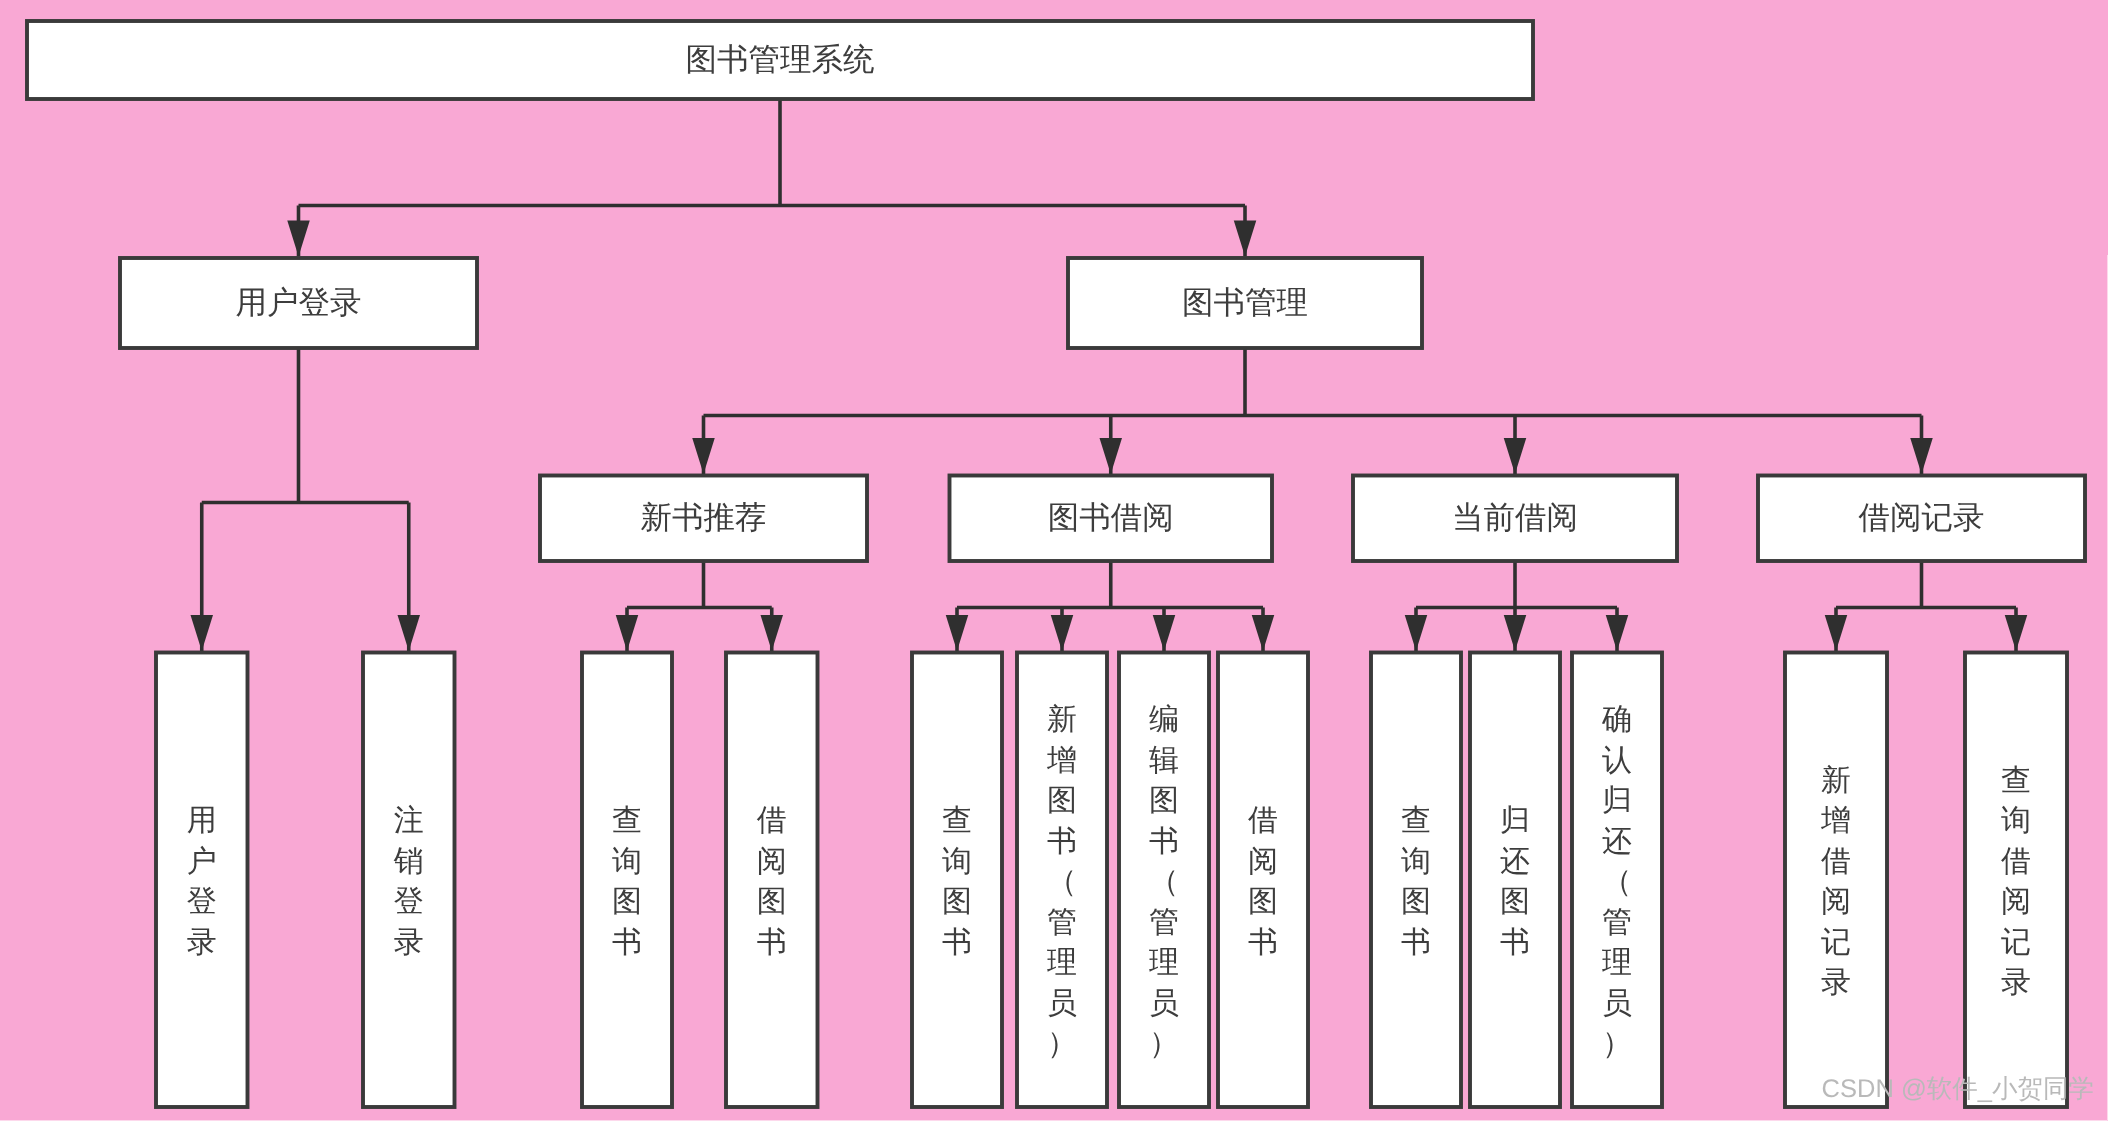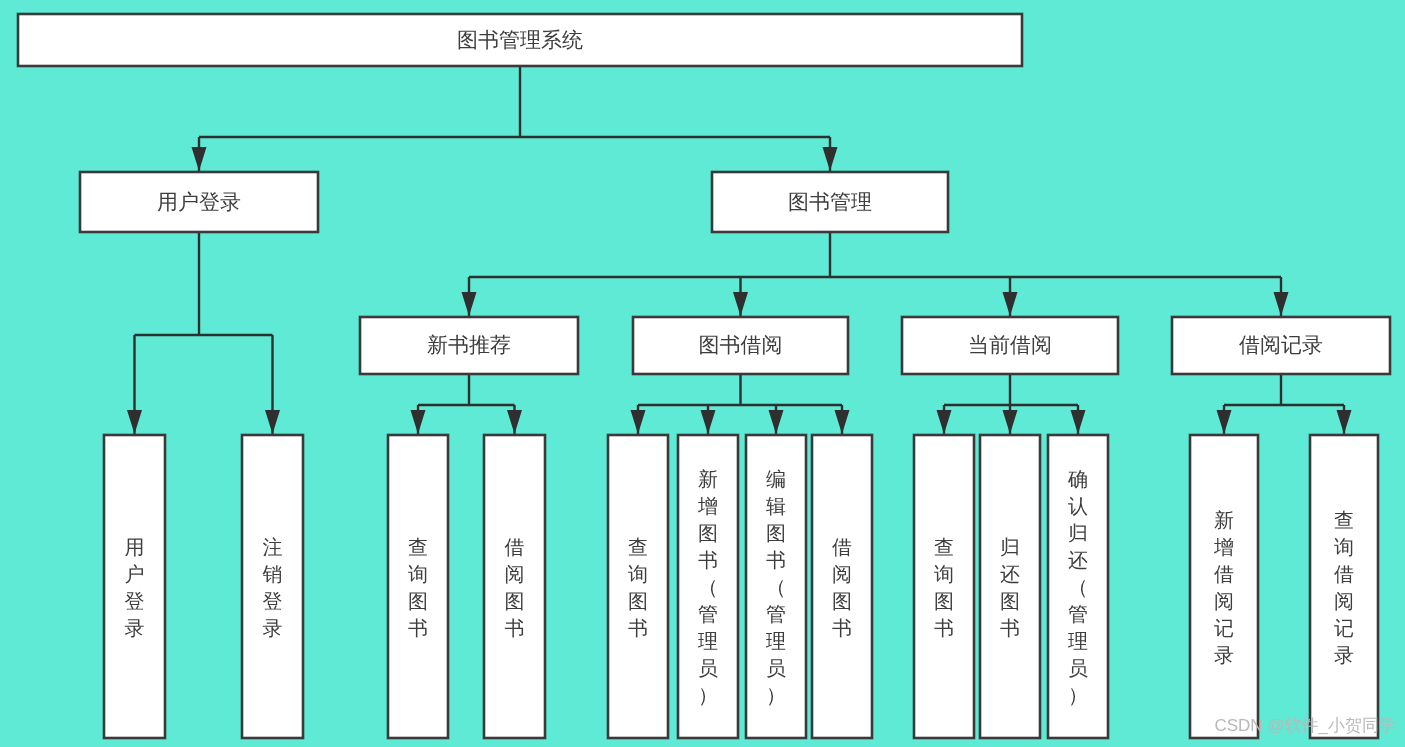--- a/index.html
+++ b/index.html
@@ -7,21 +7,21 @@
     padding: 0;
     background: #ffffff;
   }
   body {
     font-family: "Liberation Sans", "DejaVu Sans", sans-serif;
   }
   #diagram-root {
     position: relative;
     width: 1405px;
     height: 747px;
-    background: #5eead4;
+    background: #f9a8d4;
     overflow: hidden;
   }
   svg.diagram-canvas {
     position: absolute;
     top: 0;
     left: 0;
     width: 1405px;
     height: 747px;
     display: block;
   }

